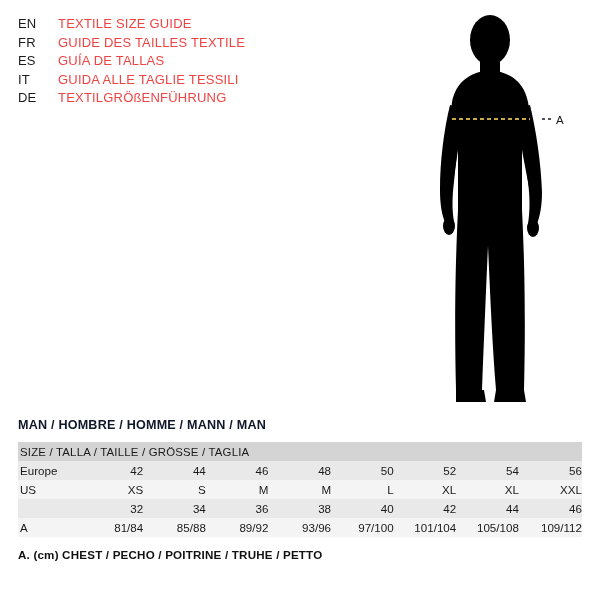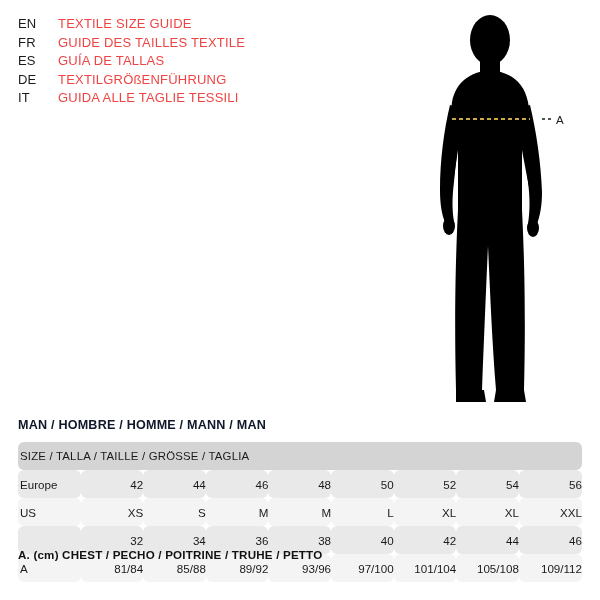--- a/index.html
+++ b/index.html
@@ -102,24 +102,23 @@
     width: 564px;
   }
   table.size-table {
     border-collapse: collapse;
     width: 564px;
     table-layout: fixed;
     font-size: 11.6px;
   }
   table.size-table td {
     padding: 0;
-    height: 28px;
+    height: 19px;
     vertical-align: middle;
     color: #1a1a1a;
-    border-radius: 6px;
   }
   .col-label { width: 84px; padding-left: 2px !important; }
   .row-head td {
     background: #d4d4d4;
     font-size: 11.4px;
     letter-spacing: .2px;
   }
   .row-shadeA td { background: #e9e9e9; }
   .row-shadeB td { background: #f4f4f4; }
   .row-shadeC td { background: #e9e9e9; }
@@ -149,26 +148,26 @@
     </div>
     <div class="lang-row">
       <span class="lang-code">FR</span>
       <span class="lang-text">GUIDE DES TAILLES TEXTILE</span>
     </div>
     <div class="lang-row">
       <span class="lang-code">ES</span>
       <span class="lang-text">GUÍA DE TALLAS</span>
     </div>
     <div class="lang-row">
+      <span class="lang-code">IT</span>
+      <span class="lang-text">GUIDA ALLE TAGLIE TESSILI</span>
+    </div>
+    <div class="lang-row">
       <span class="lang-code">DE</span>
       <span class="lang-text">TEXTILGRÖßENFÜHRUNG</span>
-    </div>
-    <div class="lang-row">
-      <span class="lang-code">IT</span>
-      <span class="lang-text">GUIDA ALLE TAGLIE TESSILI</span>
     </div>
   </div>
 
 
   <div class="figure-wrap">
     <svg class="figure-svg" width="200" height="400" viewBox="0 0 200 400">
 
       <ellipse cx="90" cy="30" rx="20" ry="25" fill="#000000"></ellipse>
 
       <rect x="80" y="50" width="20" height="12" fill="#000000"></rect>

